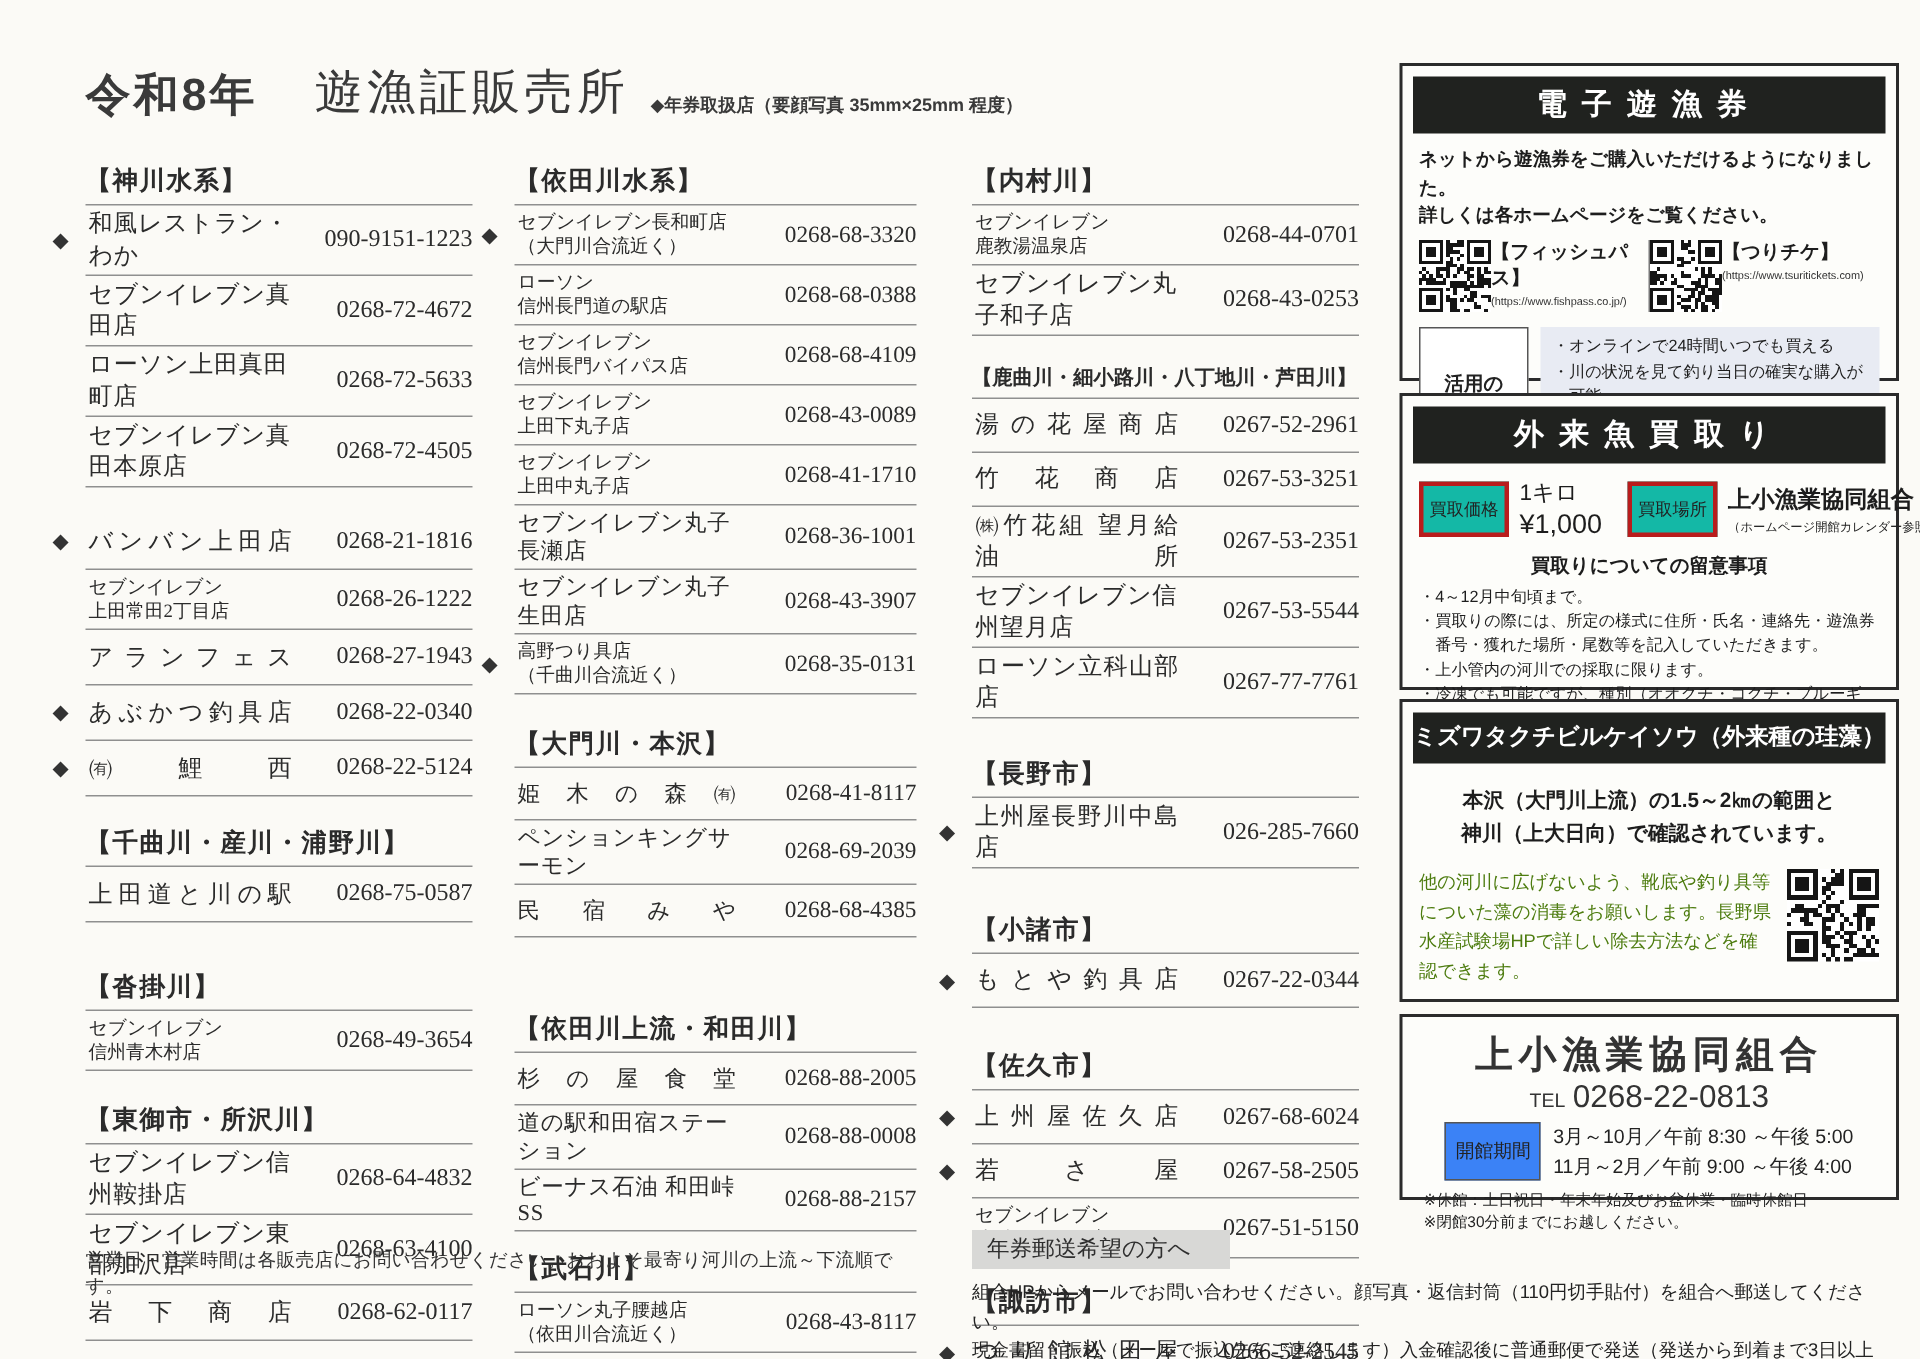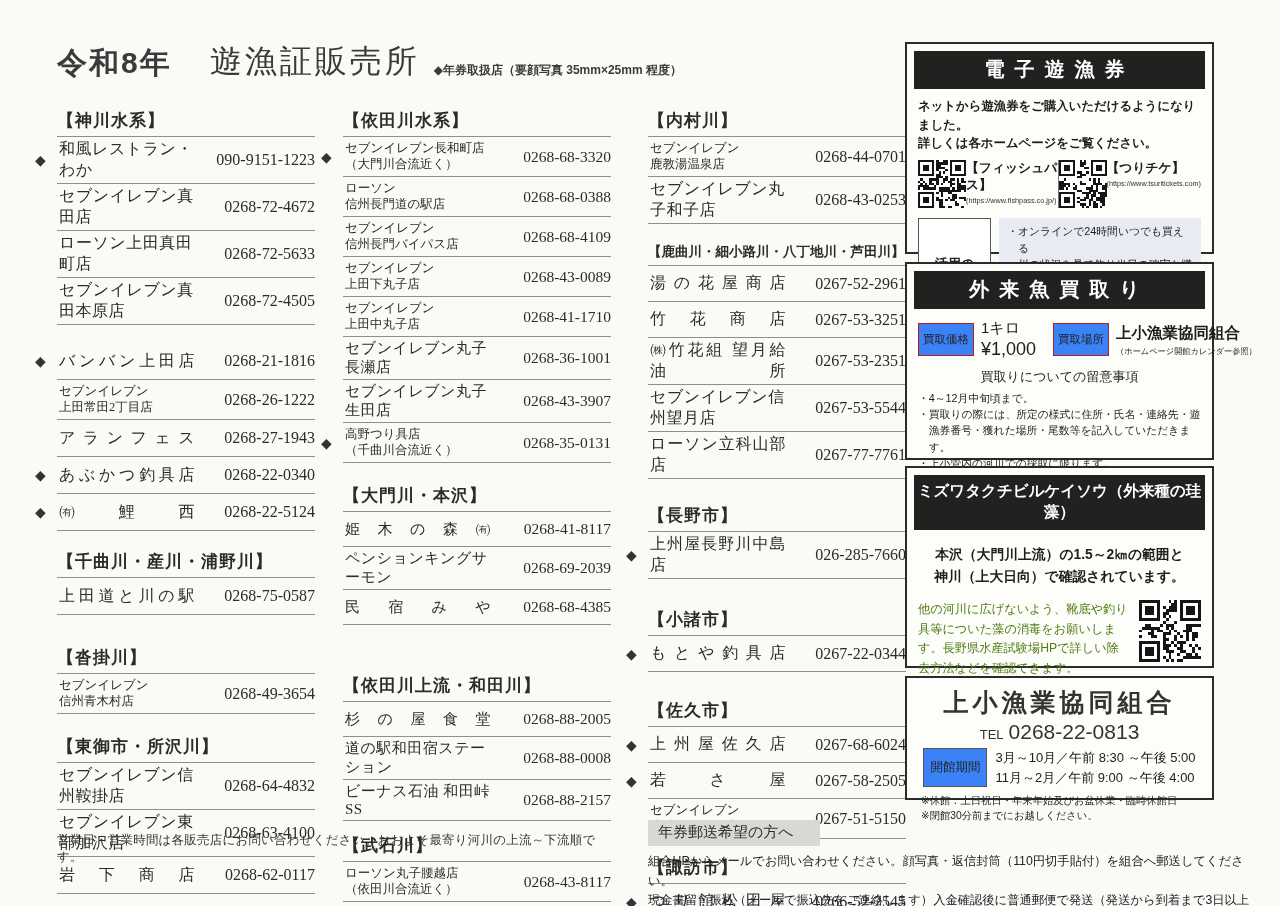--- a/index.html
+++ b/index.html
@@ -45,21 +45,21 @@
   .name.justify{text-align:justify;text-align-last:justify;padding-right:16px}
   .phone{font-family:"Liberation Serif","DejaVu Serif",serif;font-size:16px;width:104px;text-align:right;white-space:nowrap;color:#2b2b2b}
   [data-col="1"] .phone{font-size:15.5px}
   .diamond{position:absolute;left:-22px;top:50%;transform:translateY(-50%);font-size:14px;color:#333}
   
   .footer-note{position:absolute;left:57px;top:832px;width:554px;text-align:left;font-size:12.5px;color:#333;letter-spacing:0.2px}
   .mailorder{position:absolute;left:648px;top:820px;width:606px}
   .mailorder .mo-title{display:inline-block;background:var(--highlight-bg,#d8d8d6);padding:3px 26px 4px 10px;font-size:15px;color:#2f2f2f}
   .mailorder .mo-body{margin-top:6px;font-size:12.3px;line-height:1.6;color:#222}
   
-  .box{position:absolute;left:905px;width:309px;border:2px solid #2b2b2b;background:#fdfdfa;box-sizing:border-box}
+  .box{position:absolute;left:933px;width:333px;border:2px solid #2b2b2b;background:#fdfdfa;box-sizing:border-box}
   #box-elicense{top:42px;height:212px}
   #box-buyback{top:262px;height:198px}
   #box-diatom{top:466px;height:202px}
   #box-coop{top:676px;height:124px}
   .barhead{background:var(--header-bar,#20221f);color:#fff;font-weight:bold;text-align:center;margin:7px;padding:5px 0 6px;font-size:20px;letter-spacing:10px}
   #box-diatom .barhead{font-size:15.5px;letter-spacing:0;padding:6px 0 7px}
   .box .inner{padding:1px 11px 0}
   .intro{font-size:12.4px;font-weight:bold;line-height:1.5;color:#1d1d1d}
   .qr-row{display:flex;margin-top:7px;align-items:flex-start}
   .qr-group{display:flex;gap:0;flex:1;align-items:flex-start}
@@ -67,26 +67,26 @@
   .qr-sep{width:1px;background:#777;align-self:stretch;margin:2px 8px}
   .qr-box svg{display:block}
   .qr-meta .qr-label{font-size:12.8px;font-weight:bold;color:#1d1d1d}
   .qr-meta .qr-url{font-size:7.3px;color:#333;margin-top:2px}
   .merit-row{display:flex;gap:8px;margin:10px 0 0;align-items:stretch}
   .merit-label{border:1px solid #555;background:#fff;padding:4px 9px;font-size:13px;font-weight:bold;color:#222;display:flex;flex-direction:column;justify-content:center;text-align:center;line-height:1.35}
   .merit-list{background:var(--merit-bg,#e8ebf3);padding:5px 8px;font-size:10.8px;line-height:1.55;flex:1;color:#1d1d1d}
   .merit-list .li,.notes-list .li{padding-left:1em;text-indent:-1em}
   
   .price-row{display:flex;align-items:center;gap:7px;margin-top:2px}
-  .tag{border:1px solid #b91c1c;background:#3b82f6;font-size:11.5px;padding:8px 4px;color:#222;white-space:nowrap}
+  .tag{border:3px solid #b91c1c;background:#14b8a6;font-size:11.5px;padding:8px 4px;color:#222;white-space:nowrap}
   .price-val .l1{font-size:15px;color:#1d1d1d}
   .price-val .l2{font-size:18px;color:#1d1d1d;margin-top:1px}
   .place-val .l1{font-size:15.5px;font-weight:bold;color:#1d1d1d;white-space:nowrap}
   .place-val .l2{font-size:8.2px;color:#222;margin-top:2px;white-space:nowrap}
-  .notes-title{text-align:center;font-size:13px;font-weight:normal;margin-top:8px;color:#1d1d1d}
+  .notes-title{text-align:center;font-size:13px;font-weight:bold;margin-top:8px;color:#1d1d1d}
   .notes-list{font-size:10.8px;line-height:1.5;margin-top:4px;color:#1d1d1d}
   
   .confirmed{text-align:center;font-size:13.8px;font-weight:bold;line-height:1.6;margin-top:6px;color:#1d1d1d}
   .diatom-row{display:flex;gap:10px;margin-top:12px;align-items:flex-start}
   .diatom-body{flex:1;font-size:12.2px;line-height:1.6;color:#4d7c0f}
   
   .coop-name{text-align:center;font-size:25px;font-weight:bold;letter-spacing:4px;color:#333;margin-top:8px}
   .coop-tel{text-align:center;margin-top:1px;color:#333}
   .coop-tel .tl{font-size:13px;letter-spacing:0;margin-right:5px}
   .coop-tel .tn{font-size:21px}

